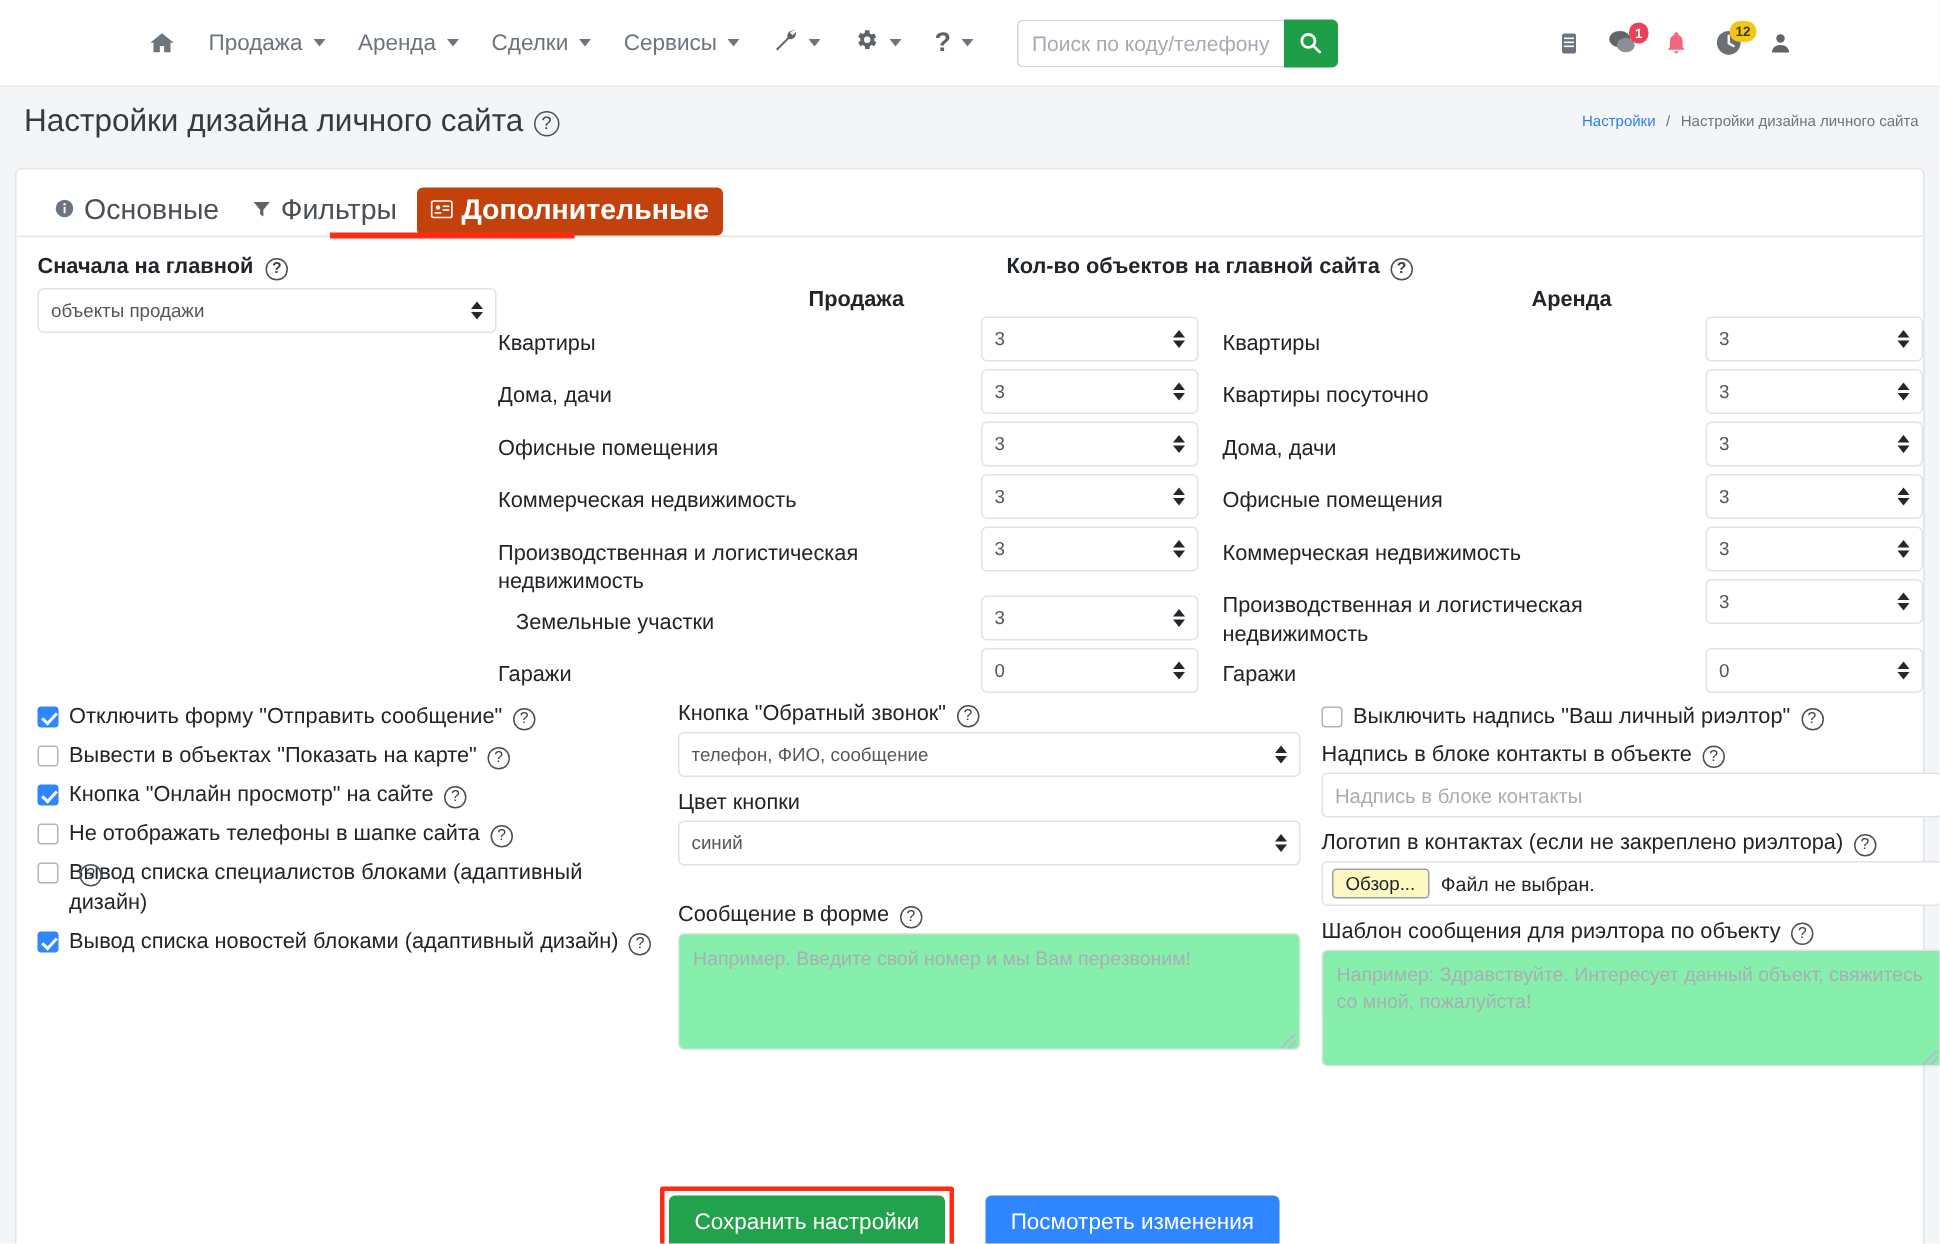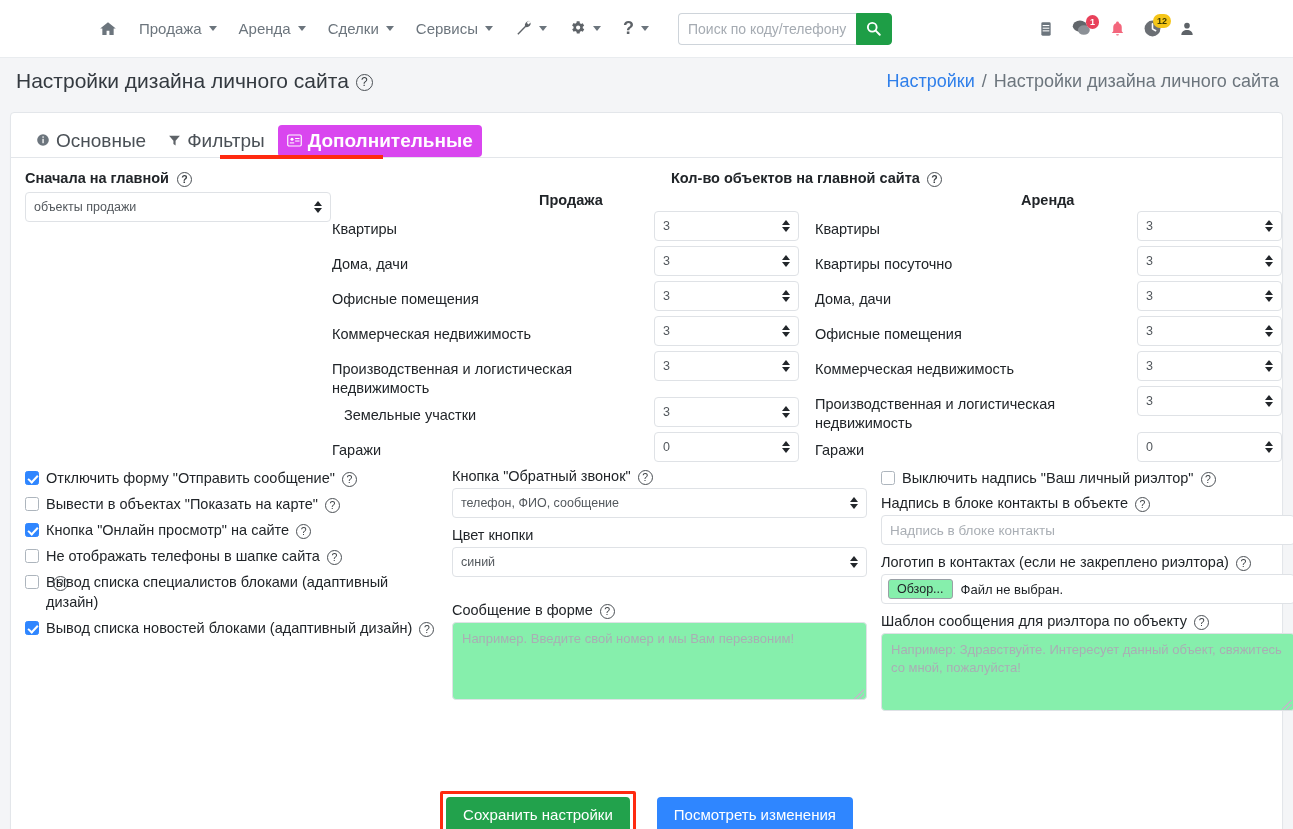--- a/index.html
+++ b/index.html
@@ -53,41 +53,41 @@
   }
   .badge-red { background:#e8415a; top:-4px; right:-7px; }
   .badge-yellow { background:#f5c518; color:#3b3b00; top:-5px; right:-9px; }
 
   
   .page-head {
     height: 46px; display:flex; align-items:center;
     padding: 0 14px 0 16px; position:relative;
   }
   .page-title { font-size:21px; color:#343a40; display:flex; align-items:center; gap:7px; }
-  .breadcrumb { margin-left:auto; font-size:18px; color:#6c757d; display:flex; gap:7px; }
+  .breadcrumb { margin-left:auto; font-size:10px; color:#6c757d; display:flex; gap:7px; }
   .breadcrumb a { color:#2f7fea; text-decoration:none; cursor:pointer; }
 
   
   .card {
     margin: 8px 10px 0 10px;
     background:#fff; border:1px solid #e3e6ea; border-radius:4px;
     height: 753px; position:relative;
     box-shadow: 0 1px 1px rgba(0,0,0,0.04);
   }
   .tabs {
     display:flex; align-items:center; gap: 4px;
     padding: 12px 10px 0 16px; position:relative;
     border-bottom: 1px solid #e3e6ea; height: 45px;
   }
   .tab {
     display:flex; align-items:center; gap:6px; font-size:19px;
     padding: 5px 9px; border-radius:4px; color:#4a5056; cursor:pointer;
     white-space:nowrap;
   }
-  .tab.active { background:#d946ef; color:#fff; font-weight:bold; }
+  .tab.active { background:#c2410c; color:#fff; font-weight:bold; }
   .tab-underline {
     position:absolute; left:209px; bottom:-2px; width:163px; height:4px; background:#ff2a10;
   }
 
   
   .body-area { padding: 10px 14px 0 14px; position:relative; }
   .lbl-bold { font-weight:bold; font-size:14.5px; }
   .q {
     display:inline-flex; align-items:center; justify-content:center;
     width:15px;height:15px;border:1.3px solid #4b5055; border-radius:50%;
@@ -156,21 +156,21 @@
     background:
       linear-gradient(135deg, transparent 45%, #b9bec4 45%, #b9bec4 55%, transparent 55%),
       linear-gradient(135deg, transparent 70%, #b9bec4 70%, #b9bec4 80%, transparent 80%);
     pointer-events:none;
   }
   .file-wrap {
     border:1px solid #dfe2e6; border-radius:4px; height:30px; display:flex;
     align-items:center; padding:0 6px; gap:8px; background:#fff;
   }
   .file-btn {
-    border:1px solid #9aa0a6; border-radius:3px; background:#86efac;
+    border:1px solid #9aa0a6; border-radius:3px; background:#fef9c3;
     font-size:12.5px; padding:2px 8px; color:#212529; cursor:pointer;
     font-family:"Liberation Sans", sans-serif;
   }
   .file-name { font-size:13px; color:#212529; }
 
   
   .footer-btns {
     position:absolute; left:0; right:0; bottom:26px;
     display:flex; justify-content:center; align-items:center; gap:21px;
   }

